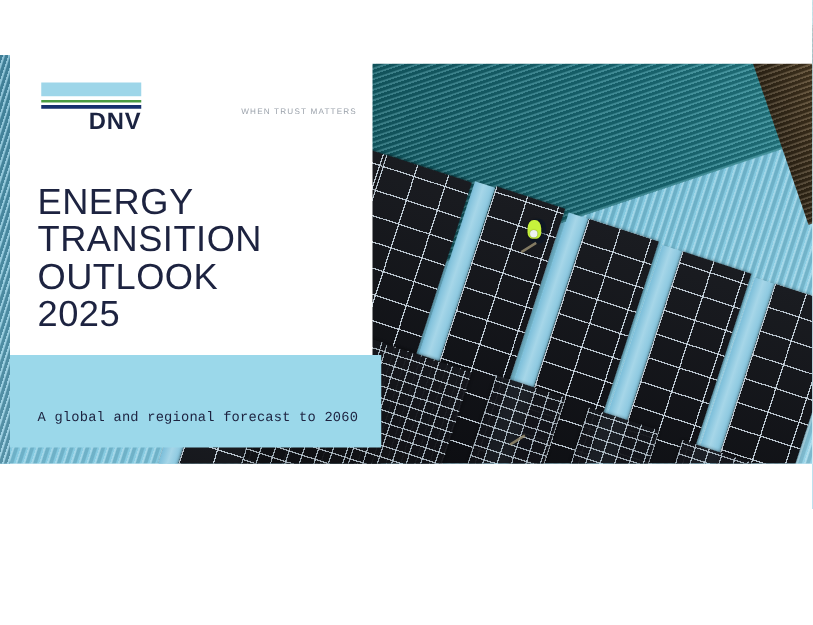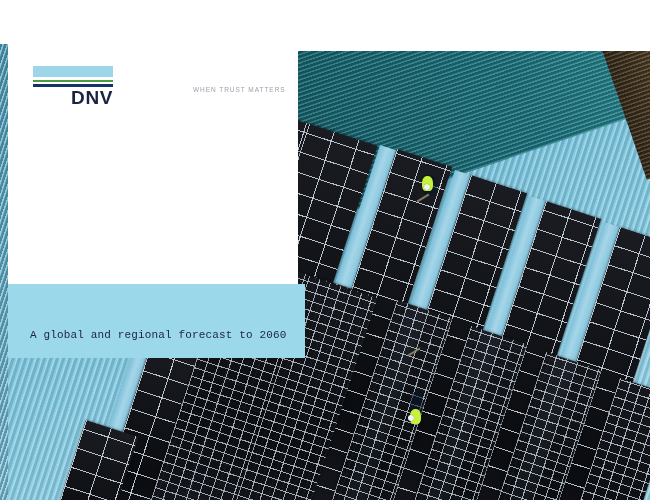--- a/index.html
+++ b/index.html
@@ -3,21 +3,21 @@
 <meta charset="utf-8">
 <style>
   html, body {
     margin: 0;
     padding: 0;
     background: #ffffff;
   }
   #page {
     position: relative;
     width: 650px;
-    height: 500px;
+    height: 371px;
     overflow: hidden;
     font-family: "Liberation Sans", sans-serif;
     background: #ffffff;
   }
 
   
   .photo {
     position: absolute;
     inset: 0;
     overflow: hidden;
@@ -317,16 +317,22 @@
 
   <div class="logo">
     <div class="bar-lightblue"></div>
     <div class="bar-green"></div>
     <div class="bar-navy"></div>
     <div class="logo-word">DNV</div>
   </div>
 
   <div class="tagline">WHEN TRUST MATTERS</div>
 
+  <div class="title-block">
+    <div class="title-line">ENERGY</div>
+    <div class="title-line">TRANSITION</div>
+    <div class="title-line">OUTLOOK</div>
+    <div class="title-line">2025</div>
+  </div>
 
   <div class="subtitle">A global and regional forecast to 2060</div>
 
 </div>
 
 </body></html>

